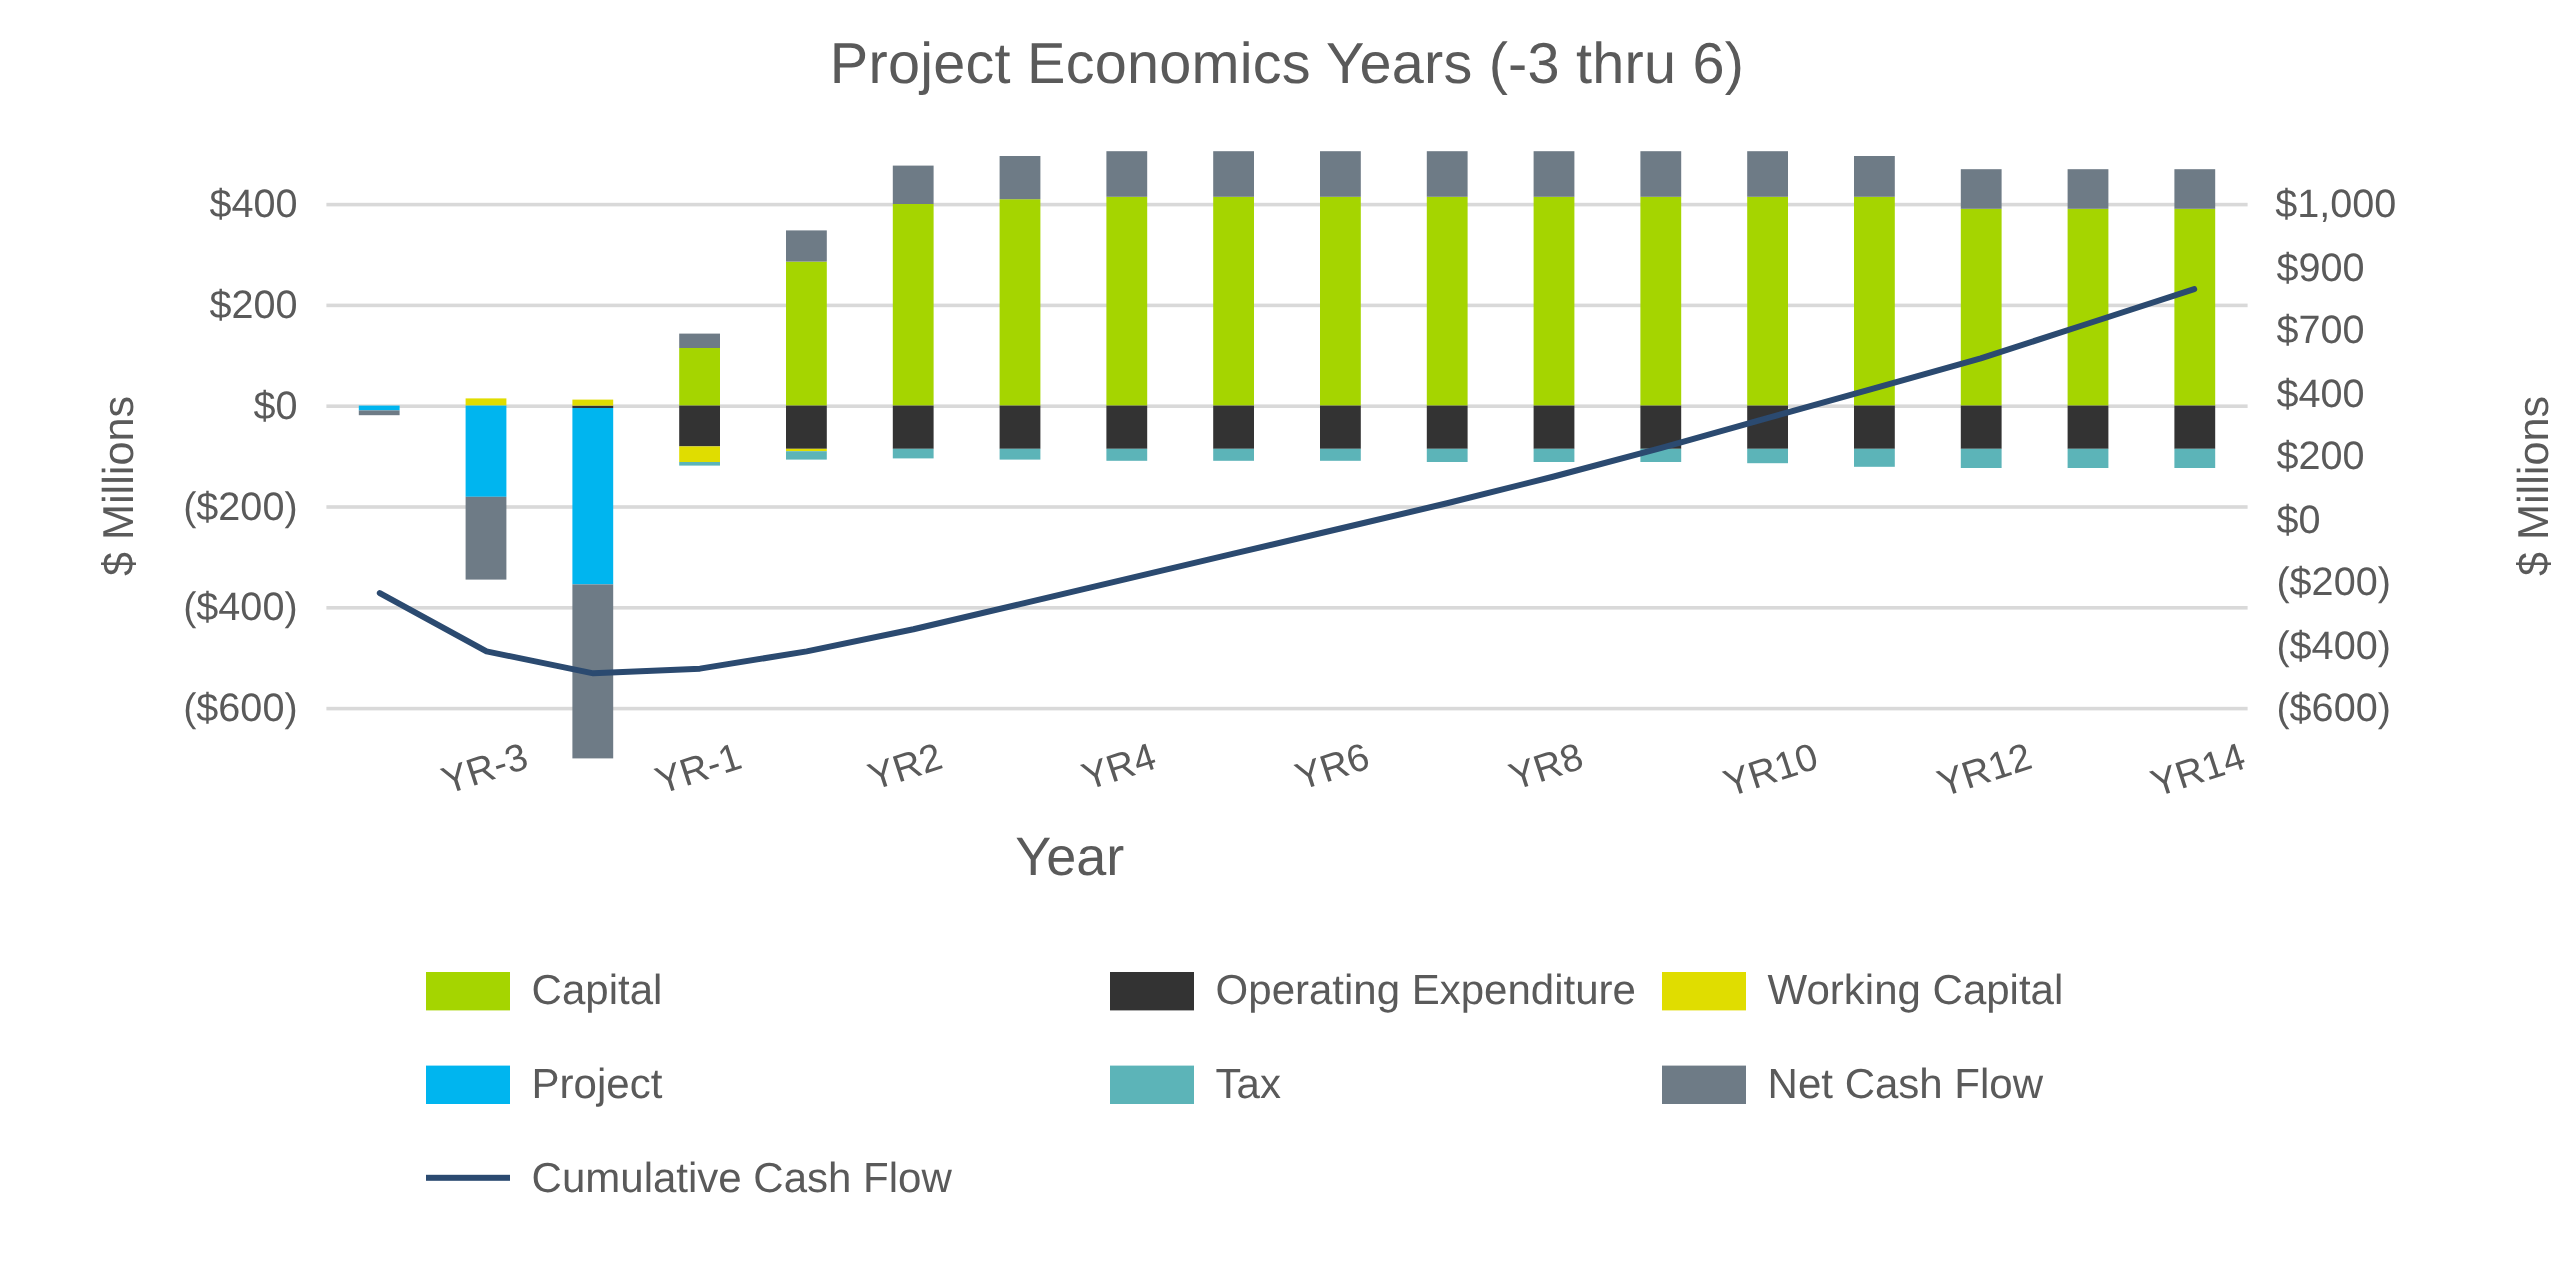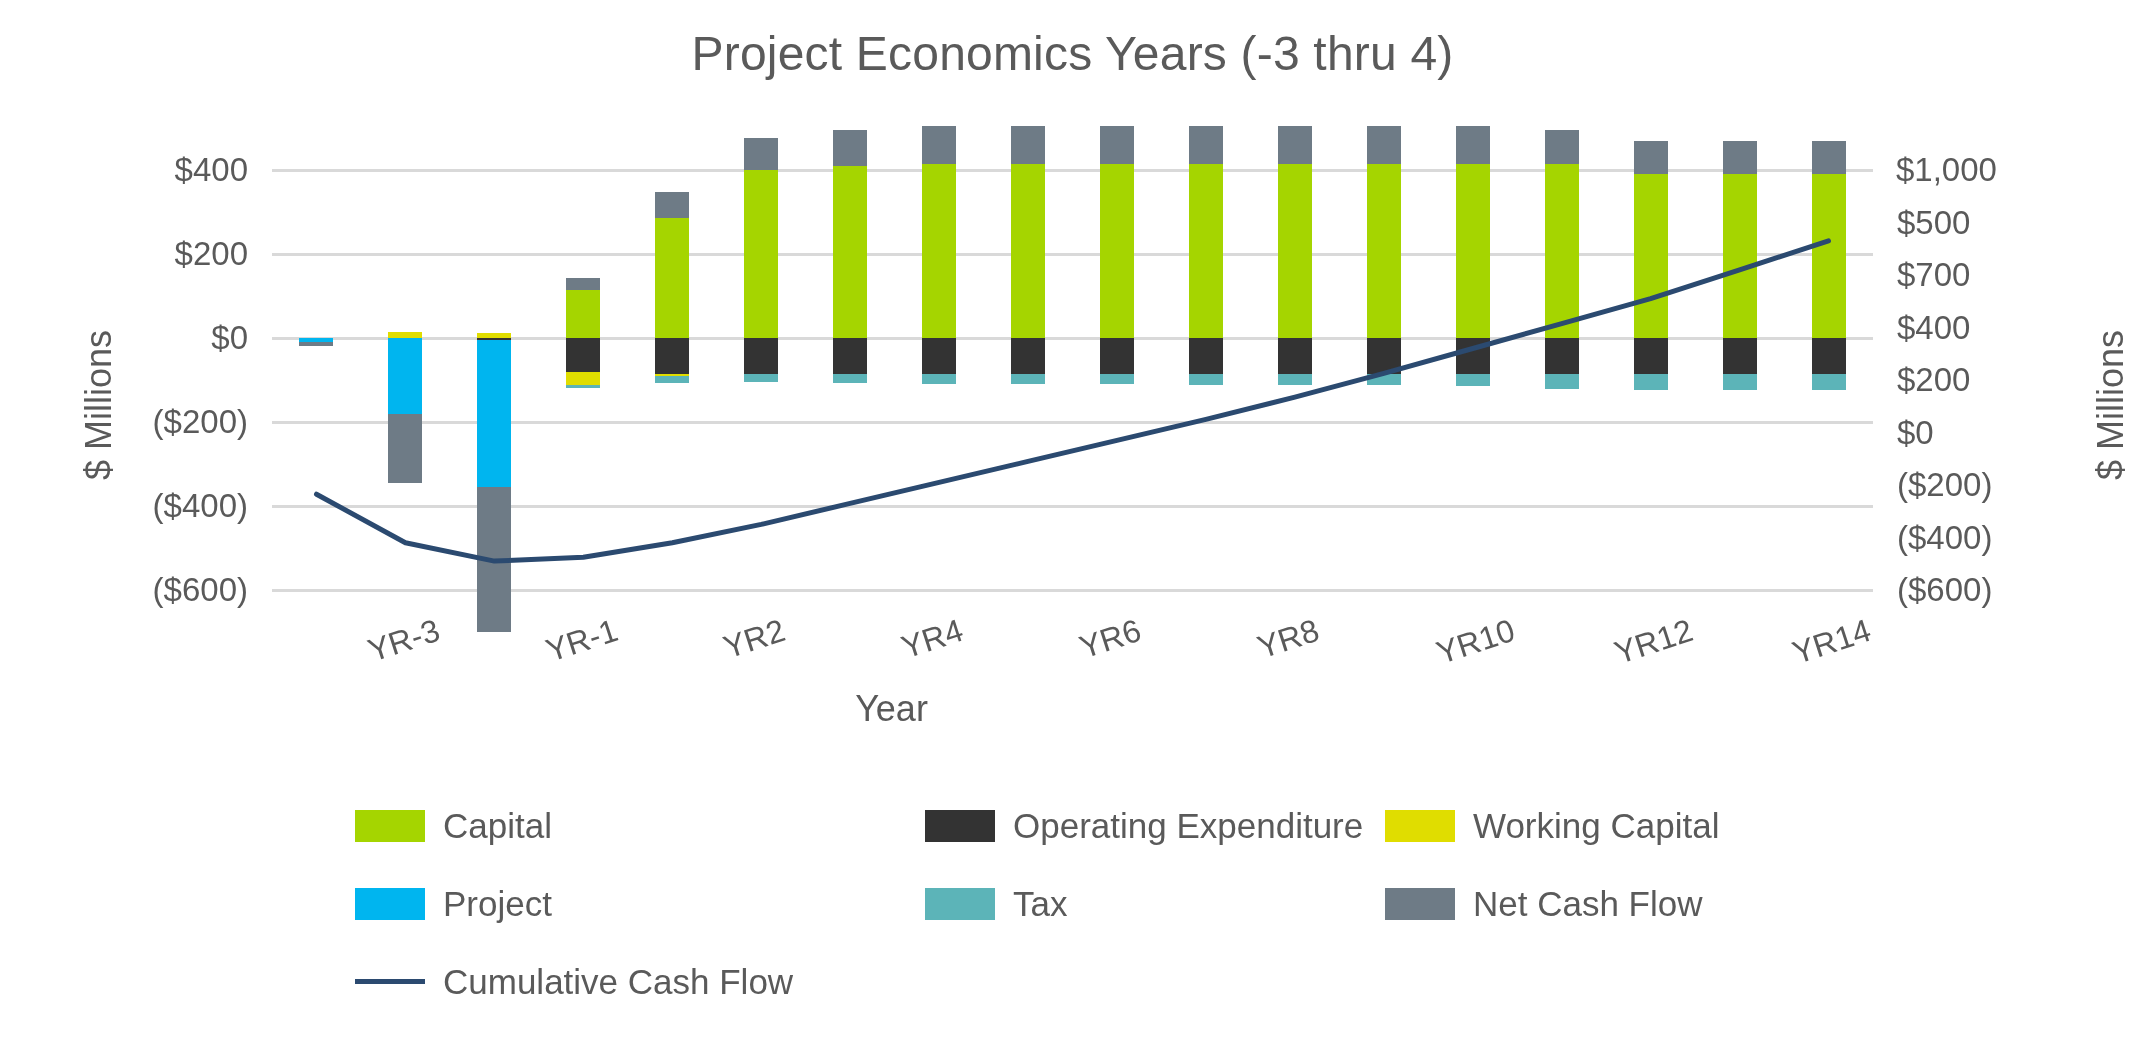--- a/index.html
+++ b/index.html
@@ -48,21 +48,21 @@
   }
 
   .xtick{
     position:absolute;
     font-size:32px;color:#5a5a5a;white-space:nowrap;
     transform:rotate(-18deg);
     transform-origin:right top;
   }
   .x-axis-title{
     position:absolute;left:0;width:1783px;text-align:center;top:688px;
-    font-size:36px;color:#5a5a5a;
+    font-size:45px;color:#5a5a5a;
   }
 
   
   .bar-col{position:absolute;top:0;height:100%;}
   .seg{position:absolute;left:0;width:100%;}
 
   
   .legend{
     position:absolute;left:0;top:808px;width:2145px;height:240px;
   }
@@ -73,21 +73,21 @@
   .swatch{width:70px;height:32px;flex:none;}
   .swatch-line{width:70px;height:5px;flex:none;}
   .legend-label{line-height:1;}
   svg.series-line{position:absolute;left:0;top:0;overflow:visible;}
 </style>
 </head>
 <body>
 
 <div id="chart-root">
 
-  <div class="chart-title">Project Economics Years (-3 thru 4)</div>
+  <div class="chart-title">Project Economics Years (-3 thru 6)</div>
 
   <div class="axis-title vert-left" id="y-axis-title-left" style="left: 78px; top: 480px;">$ Millions</div>
 
   <div class="axis-title vert-right" id="y-axis-title-right" style="left: 2090px; top: 480px;">$ Millions</div>
 
   <div class="x-axis-title">Year</div>
 
   <div class="plot" id="plot">
       <div class="grid-line" style="top: -1.5px;"></div>
       <div class="grid-line" style="top: 82.5px;"></div>
@@ -210,21 +210,21 @@
   <div id="yticks-left">
       <div class="ytick-l" style="right: 1897px; top: 170px;">$400</div>
       <div class="ytick-l" style="right: 1897px; top: 254px;">$200</div>
       <div class="ytick-l" style="right: 1897px; top: 338px;">$0</div>
       <div class="ytick-l" style="right: 1897px; top: 422px;">($200)</div>
       <div class="ytick-l" style="right: 1897px; top: 506px;">($400)</div>
       <div class="ytick-l" style="right: 1897px; top: 590px;">($600)</div>
     </div>
   <div id="yticks-right">
       <div class="ytick-r" style="left: 1896px; top: 170px;">$1,000</div>
-      <div class="ytick-r" style="left: 1897px; top: 222.5px;">$500</div>
+      <div class="ytick-r" style="left: 1897px; top: 222.5px;">$900</div>
       <div class="ytick-r" style="left: 1897px; top: 275px;">$700</div>
       <div class="ytick-r" style="left: 1897px; top: 327.5px;">$400</div>
       <div class="ytick-r" style="left: 1897px; top: 380px;">$200</div>
       <div class="ytick-r" style="left: 1897px; top: 432.5px;">$0</div>
       <div class="ytick-r" style="left: 1897px; top: 485px;">($200)</div>
       <div class="ytick-r" style="left: 1897px; top: 537.5px;">($400)</div>
       <div class="ytick-r" style="left: 1897px; top: 590px;">($600)</div>
     </div>
   <div id="xticks">
       <div class="xtick" style="left: 360.472px; top: 612px;">YR-3</div>

